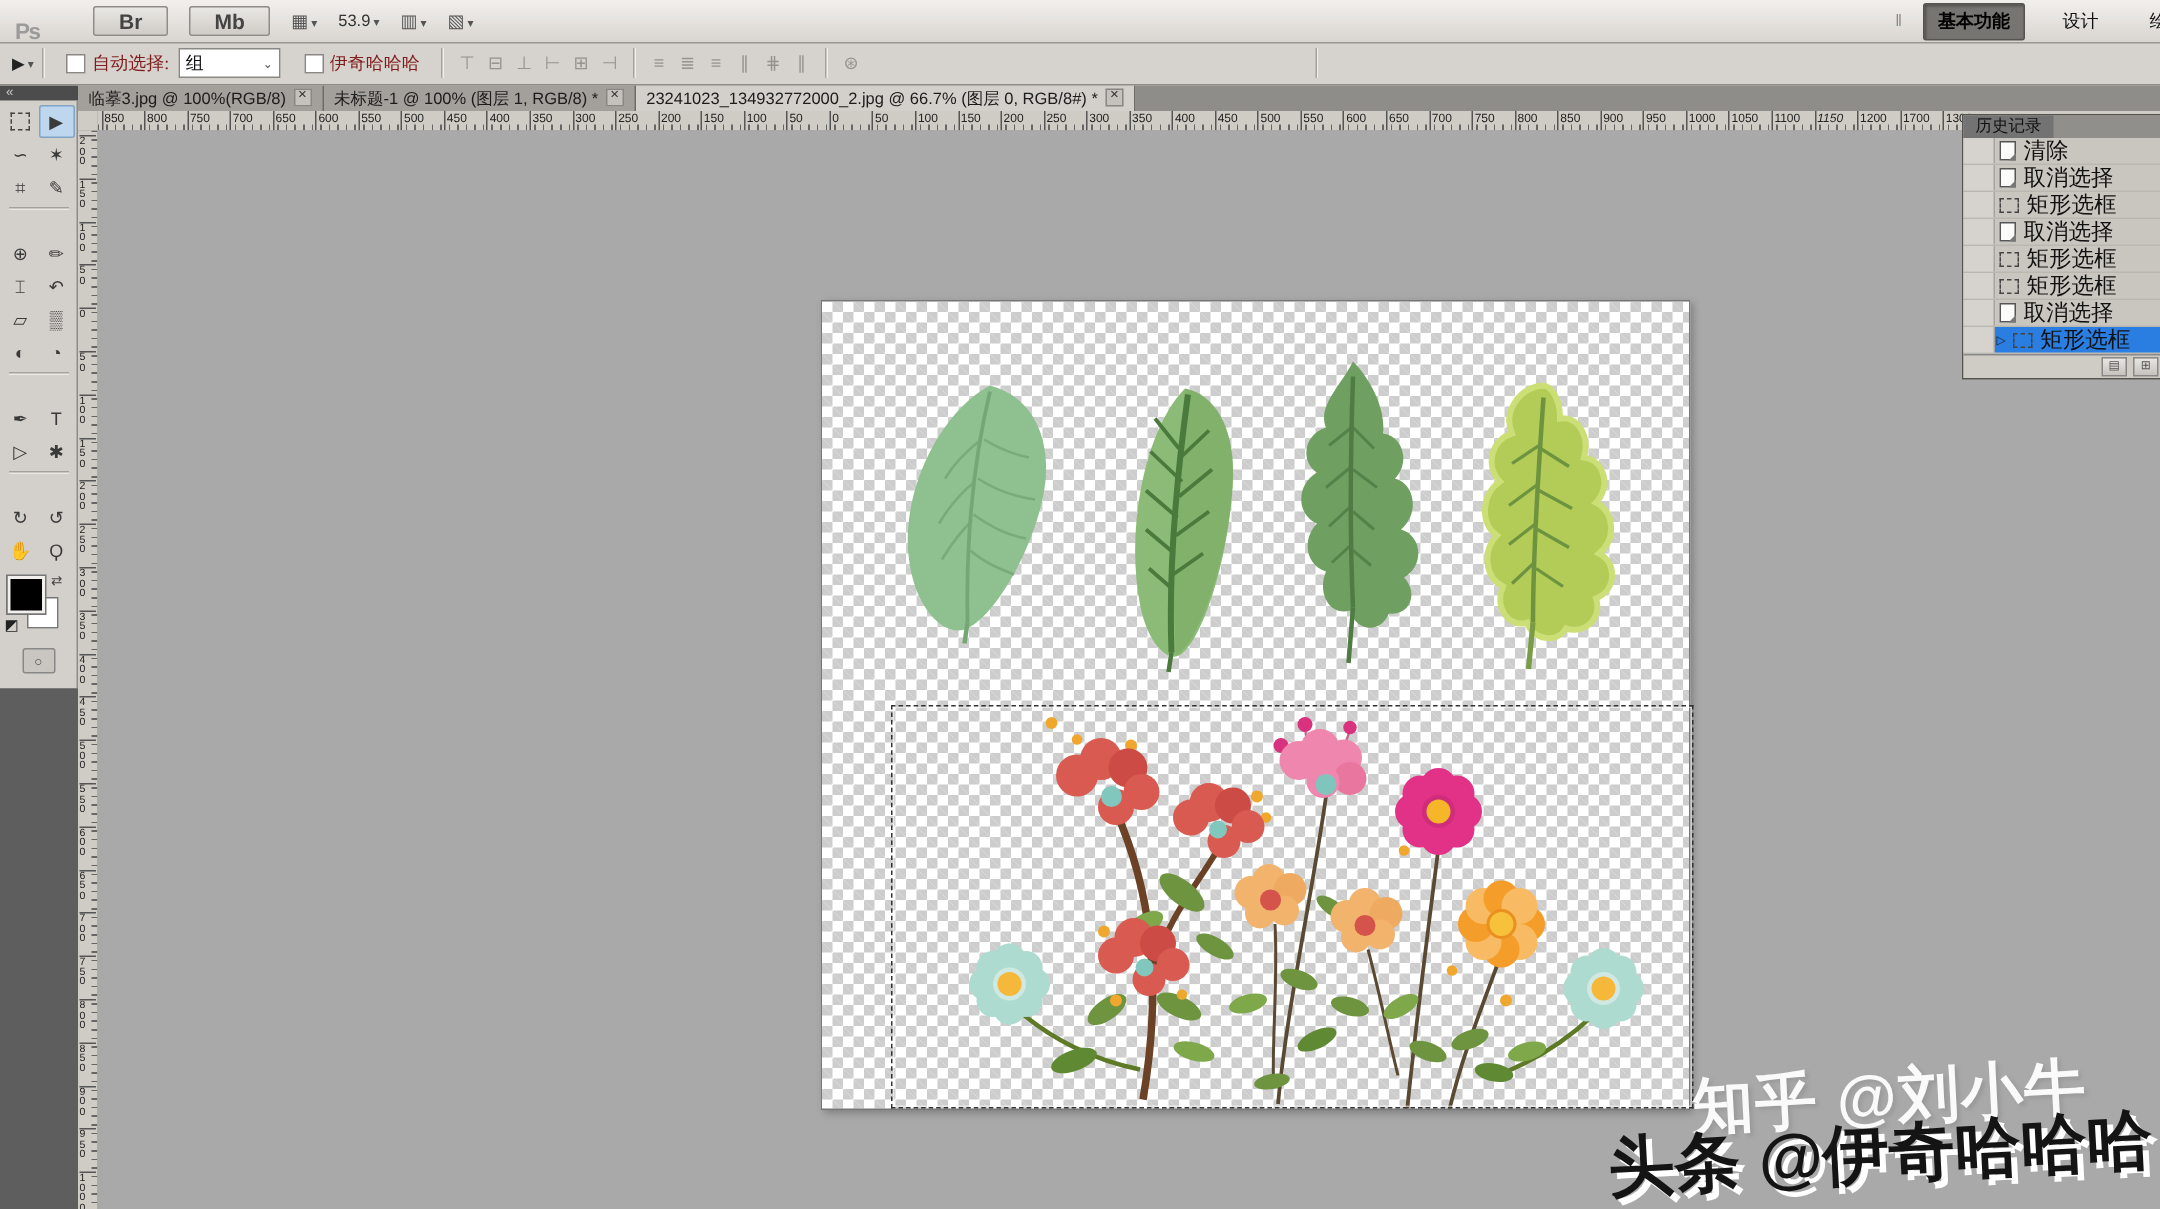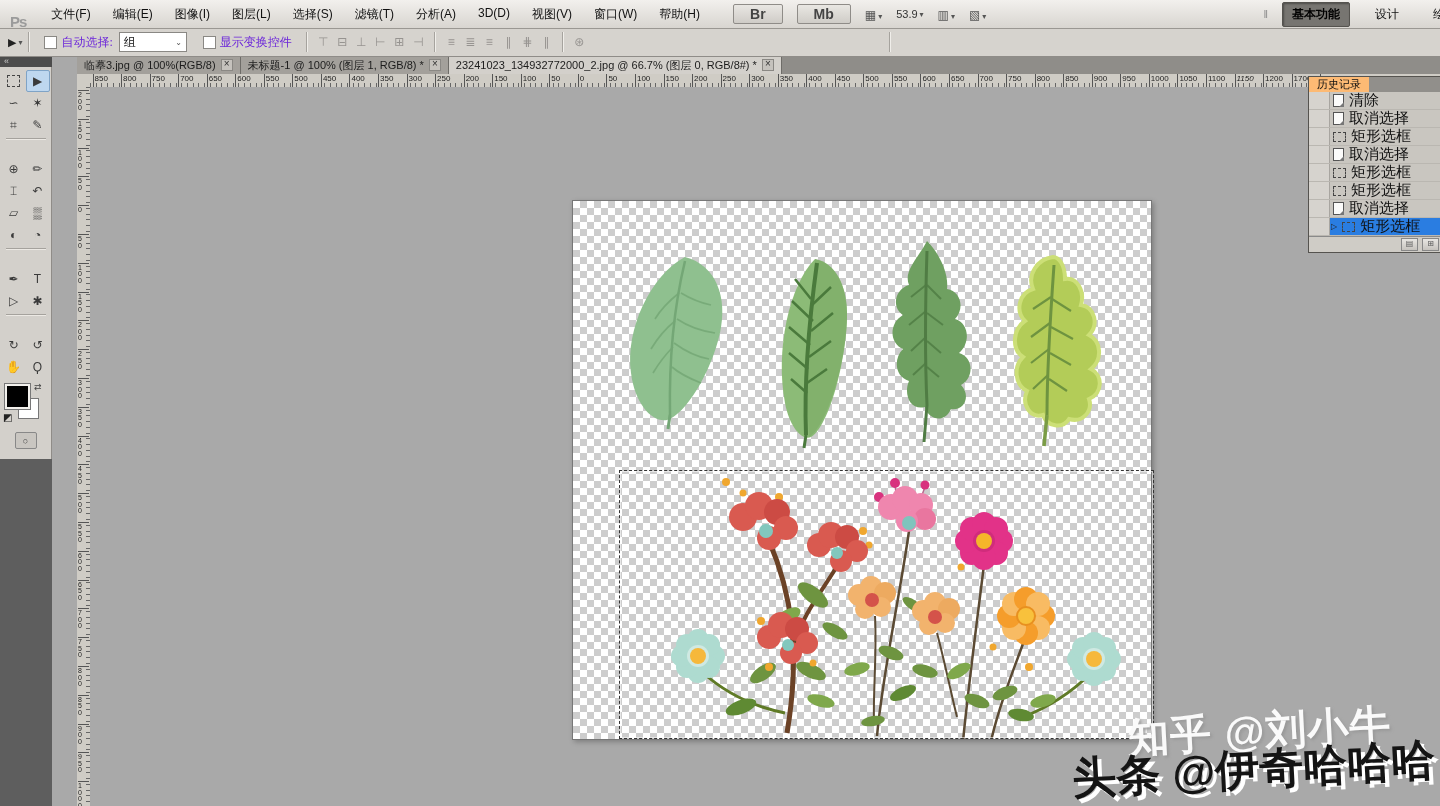--- a/index.html
+++ b/index.html
@@ -19,21 +19,21 @@
   #workspace{position:absolute;right:-14px;top:0;height:28px;display:flex;align-items:center;gap:16px;}
   .grip{color:#8a8a8a;font-size:11px;letter-spacing:-2px;}
   .ws-btn{font-size:12px;color:#111;padding:3px 9px;white-space:nowrap;}
   .ws-btn.active{background:#777571;border:1px solid #55534f;border-radius:2px;
     box-shadow:inset 1px 1px 2px rgba(0,0,0,.35);color:#000;font-weight:bold;}
   
   #optionsbar{position:absolute;left:0;top:28px;width:1440px;height:28px;
     background:#d6d3ce;border-bottom:1px solid #8f8c88;display:flex;align-items:center;z-index:29;}
   .ob-sep{width:1px;height:20px;background:#a6a39e;border-right:1px solid #f0eeea;margin:0 6px;}
   .cb{width:11px;height:11px;border:1px solid #8a8884;background:#fff;margin:0 4px 0 8px;}
-  .ob-label{font-size:12px;color:#6d28d9;white-space:nowrap;font-family:Liberation Serif, serif;}
+  .ob-label{font-size:12px;color:#7f1d1d;white-space:nowrap;font-family:Liberation Serif, serif;}
   #group-select{width:58px;height:18px;border:1px solid #8a8884;background:#fff;margin-left:6px;
     display:flex;align-items:center;justify-content:space-between;padding:0 4px;font-size:12px;color:#111;}
   #tool-badge{display:flex;align-items:center;margin-left:8px;color:#222;}
   #tool-badge .t{font-size:11px;} 
   .ob-icon{width:17px;height:16px;display:flex;align-items:center;justify-content:center;
     font-size:12px;color:#969390;margin:0 1px;}
   
   #leftdock{position:absolute;left:0;top:56px;width:52px;bottom:0;background:#5e5e5e;z-index:20;
     display:flex;flex-direction:column;}
   #dock-collapse{height:11px;background:#4c4c4c;color:#c9c9c9;font-size:9px;line-height:11px;padding-left:4px;}
@@ -46,21 +46,21 @@
   #swatches{position:relative;height:46px;margin-top:4px;}
   #bg-swatch{position:absolute;left:18px;top:16px;width:19px;height:19px;background:#fff;border:1px solid #777;}
   #fg-swatch{position:absolute;left:5px;top:2px;width:21px;height:21px;background:#000;
     border:2px solid #f2f0ec;outline:1px solid #777;}
   #swap-colors{position:absolute;left:34px;top:0;font-size:9px;color:#444;}
   #default-colors{position:absolute;left:3px;top:30px;font-size:10px;color:#222;}
   #quickmask{width:20px;height:15px;border:1px solid #888;border-radius:2px;margin:4px auto 6px auto;
     background:#c9c6c1;display:flex;align-items:center;justify-content:center;font-size:9px;color:#444;}
   #dock-fill{flex:1;background:#5e5e5e;}
   
-  #canvas-area{position:absolute;left:52px;top:56px;right:0;bottom:0;background:#0ea5e9;margin-left:25px;}
+  #canvas-area{position:absolute;left:52px;top:56px;right:0;bottom:0;background:#0ea5e9;}
   #tabstrip{position:absolute;left:0;top:0;right:0;height:18px;background:#8f8d89;
     border-bottom:1px solid #6b6965;display:flex;}
   .tab{display:flex;align-items:center;gap:5px;padding:0 7px;font-size:11px;color:#1c1c1c;
     background:#a3a09b;border-right:1px solid #6e6c68;white-space:nowrap;}
   .tab.active{background:#d3d0cb;}
   .tab-close{font-size:10px;color:#333;border:1px solid #8a8884;background:#c5c2bd;
     width:10px;height:10px;line-height:8px;text-align:center;}
   #ruler-corner{position:absolute;left:0;top:18px;width:13px;height:13px;background:#cfccc5;
     border-right:1px solid #8a8a8a;border-bottom:1px solid #8a8a8a;}
   #hruler{position:absolute;left:13px;top:18px;right:0;height:13px;background:#cfccc5;
@@ -81,21 +81,21 @@
     background-image:
       linear-gradient(45deg,#cdcdcd 25%,transparent 25%,transparent 75%,#cdcdcd 75%),
       linear-gradient(45deg,#cdcdcd 25%,transparent 25%,transparent 75%,#cdcdcd 75%);
     background-size:14px 14px;background-position:0 0,7px 7px;}
   #selection-marquee{position:absolute;left:46px;top:269px;width:533px;height:267px;
     border:1px dashed #333;box-shadow:inset 0 0 0 1px rgba(255,255,255,.55);}
   
   #history-panel{position:absolute;left:1308px;top:76px;width:132px;z-index:40;
     border:1px solid #55534f;background:#c9c6c0;}
   #history-header{height:15px;background:#918f8b;display:flex;}
-  #history-tab{background:#fdba74;font-size:11px;line-height:15px;padding:0 8px;color:#111;}
+  #history-tab{background:#737373;font-size:11px;line-height:15px;padding:0 8px;color:#111;}
   .hist-row{height:17px;display:flex;align-items:center;border-bottom:1px solid #bab7b1;background:#c9c6c0;}
   .hist-well{width:20px;align-self:stretch;background:#d6d3ce;border-right:1px solid #a8a5a0;}
   .hist-main{flex:1;display:flex;align-items:center;gap:5px;height:100%;padding-left:3px;}
   .hist-row.selected .hist-main{background:#2a7de1;}
   .hist-pointer{font-size:8px;color:#222;margin-left:-2px;}
   .hi-marq{width:11px;height:8px;border:1px dashed #444;flex:none;}
   .hi-doc{width:9px;height:11px;background:#fbfbfa;border:1px solid #555;flex:none;position:relative;}
   .hi-doc::after{content:"";position:absolute;right:-1px;bottom:-1px;border-style:solid;
     border-width:0 0 5px 5px;border-color:transparent transparent #777 transparent;}
   .hist-label{font-size:15px;color:#111;white-space:nowrap;}
@@ -107,33 +107,20 @@
   #wm1{position:absolute;left:1128px;top:704px;font-size:41px;font-weight:bold;color:#fafafa;
     text-shadow:2px 2px 3px #999;transform:rotate(-3deg);z-index:50;white-space:nowrap;letter-spacing:1px;}
   #wm2{position:absolute;left:1072px;top:740px;font-size:44px;font-weight:bold;color:#141414;
     text-shadow:4px 4px 0 #fff;transform:rotate(-3deg);z-index:51;white-space:nowrap;}
 </style>
 </head>
 <body>
 
 <div id="menubar">
   <span id="ps-logo">Ps</span>
-  <div id="menu-items" style="display: flex;">
-      <span class="menu-item">文件(F)</span>
-      <span class="menu-item">编辑(E)</span>
-      <span class="menu-item">图像(I)</span>
-      <span class="menu-item">图层(L)</span>
-      <span class="menu-item">选择(S)</span>
-      <span class="menu-item">滤镜(T)</span>
-      <span class="menu-item">分析(A)</span>
-      <span class="menu-item">3D(D)</span>
-      <span class="menu-item">视图(V)</span>
-      <span class="menu-item">窗口(W)</span>
-      <span class="menu-item">帮助(H)</span>
-    </div>
   <div id="appbar-controls">
     <span class="ab-btn">Br</span>
     <span class="ab-btn">Mb</span>
     <span><span class="ab-ico">▦</span><span class="chev">▾</span></span>
     <span id="zoom-box">
         <span>53.9</span>
         <span class="chev">▾</span>
       </span>
     <span><span class="ab-ico">▥</span><span class="chev">▾</span></span>
     <span><span class="ab-ico">▧</span><span class="chev">▾</span></span>
@@ -152,21 +139,21 @@
     <span class="chev">▾</span>
   </span>
   <div class="ob-sep"></div>
   <span class="cb"></span>
   <span class="ob-label">自动选择:</span>
   <span id="group-select">
     <span>组</span>
     <span class="chev">⌄</span>
   </span>
   <span class="cb" style="margin-left:16px"></span>
-  <span class="ob-label">显示变换控件</span>
+  <span class="ob-label">伊奇哈哈哈</span>
   <div class="ob-sep" style="margin-left:14px"></div>
   <div id="ob-icons" style="display:flex;align-items:center">
       <span class="ob-icon">⊤</span>
       <span class="ob-icon">⊟</span>
       <span class="ob-icon">⊥</span>
       <span class="ob-icon">⊢</span>
       <span class="ob-icon">⊞</span>
       <span class="ob-icon">⊣</span>
       <div class="ob-sep"></div>
       <span class="ob-icon">≡</span>

